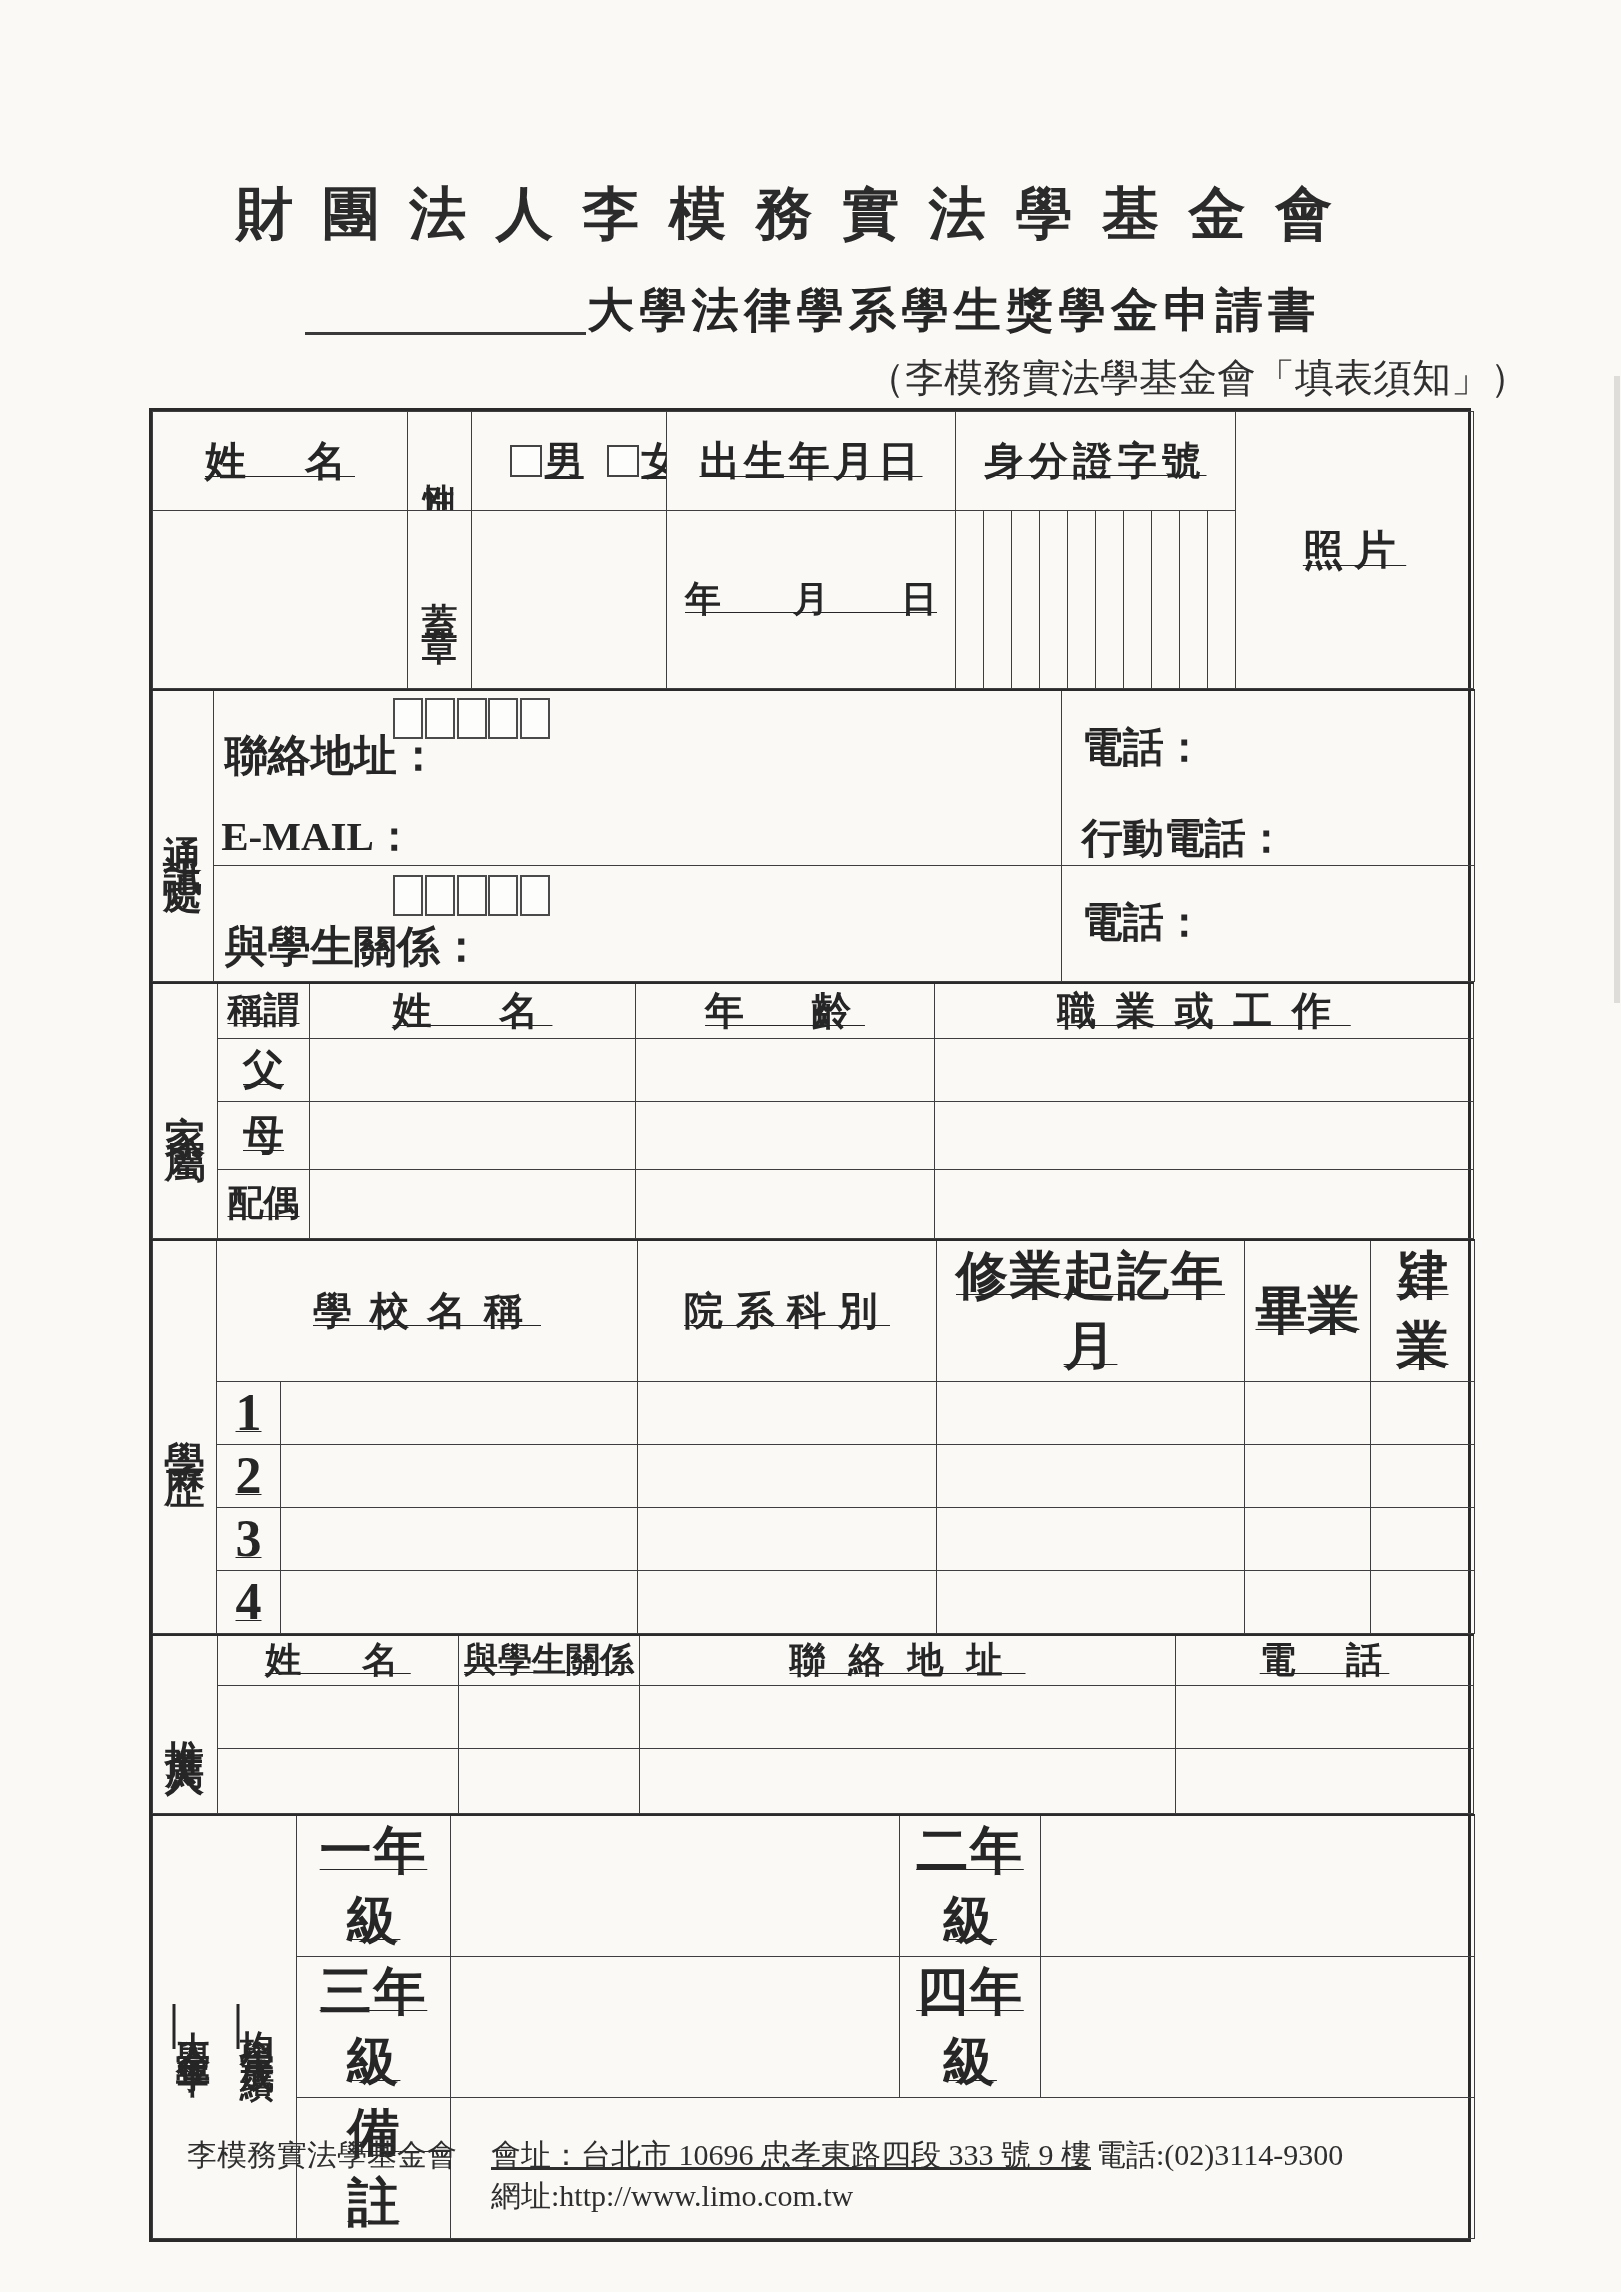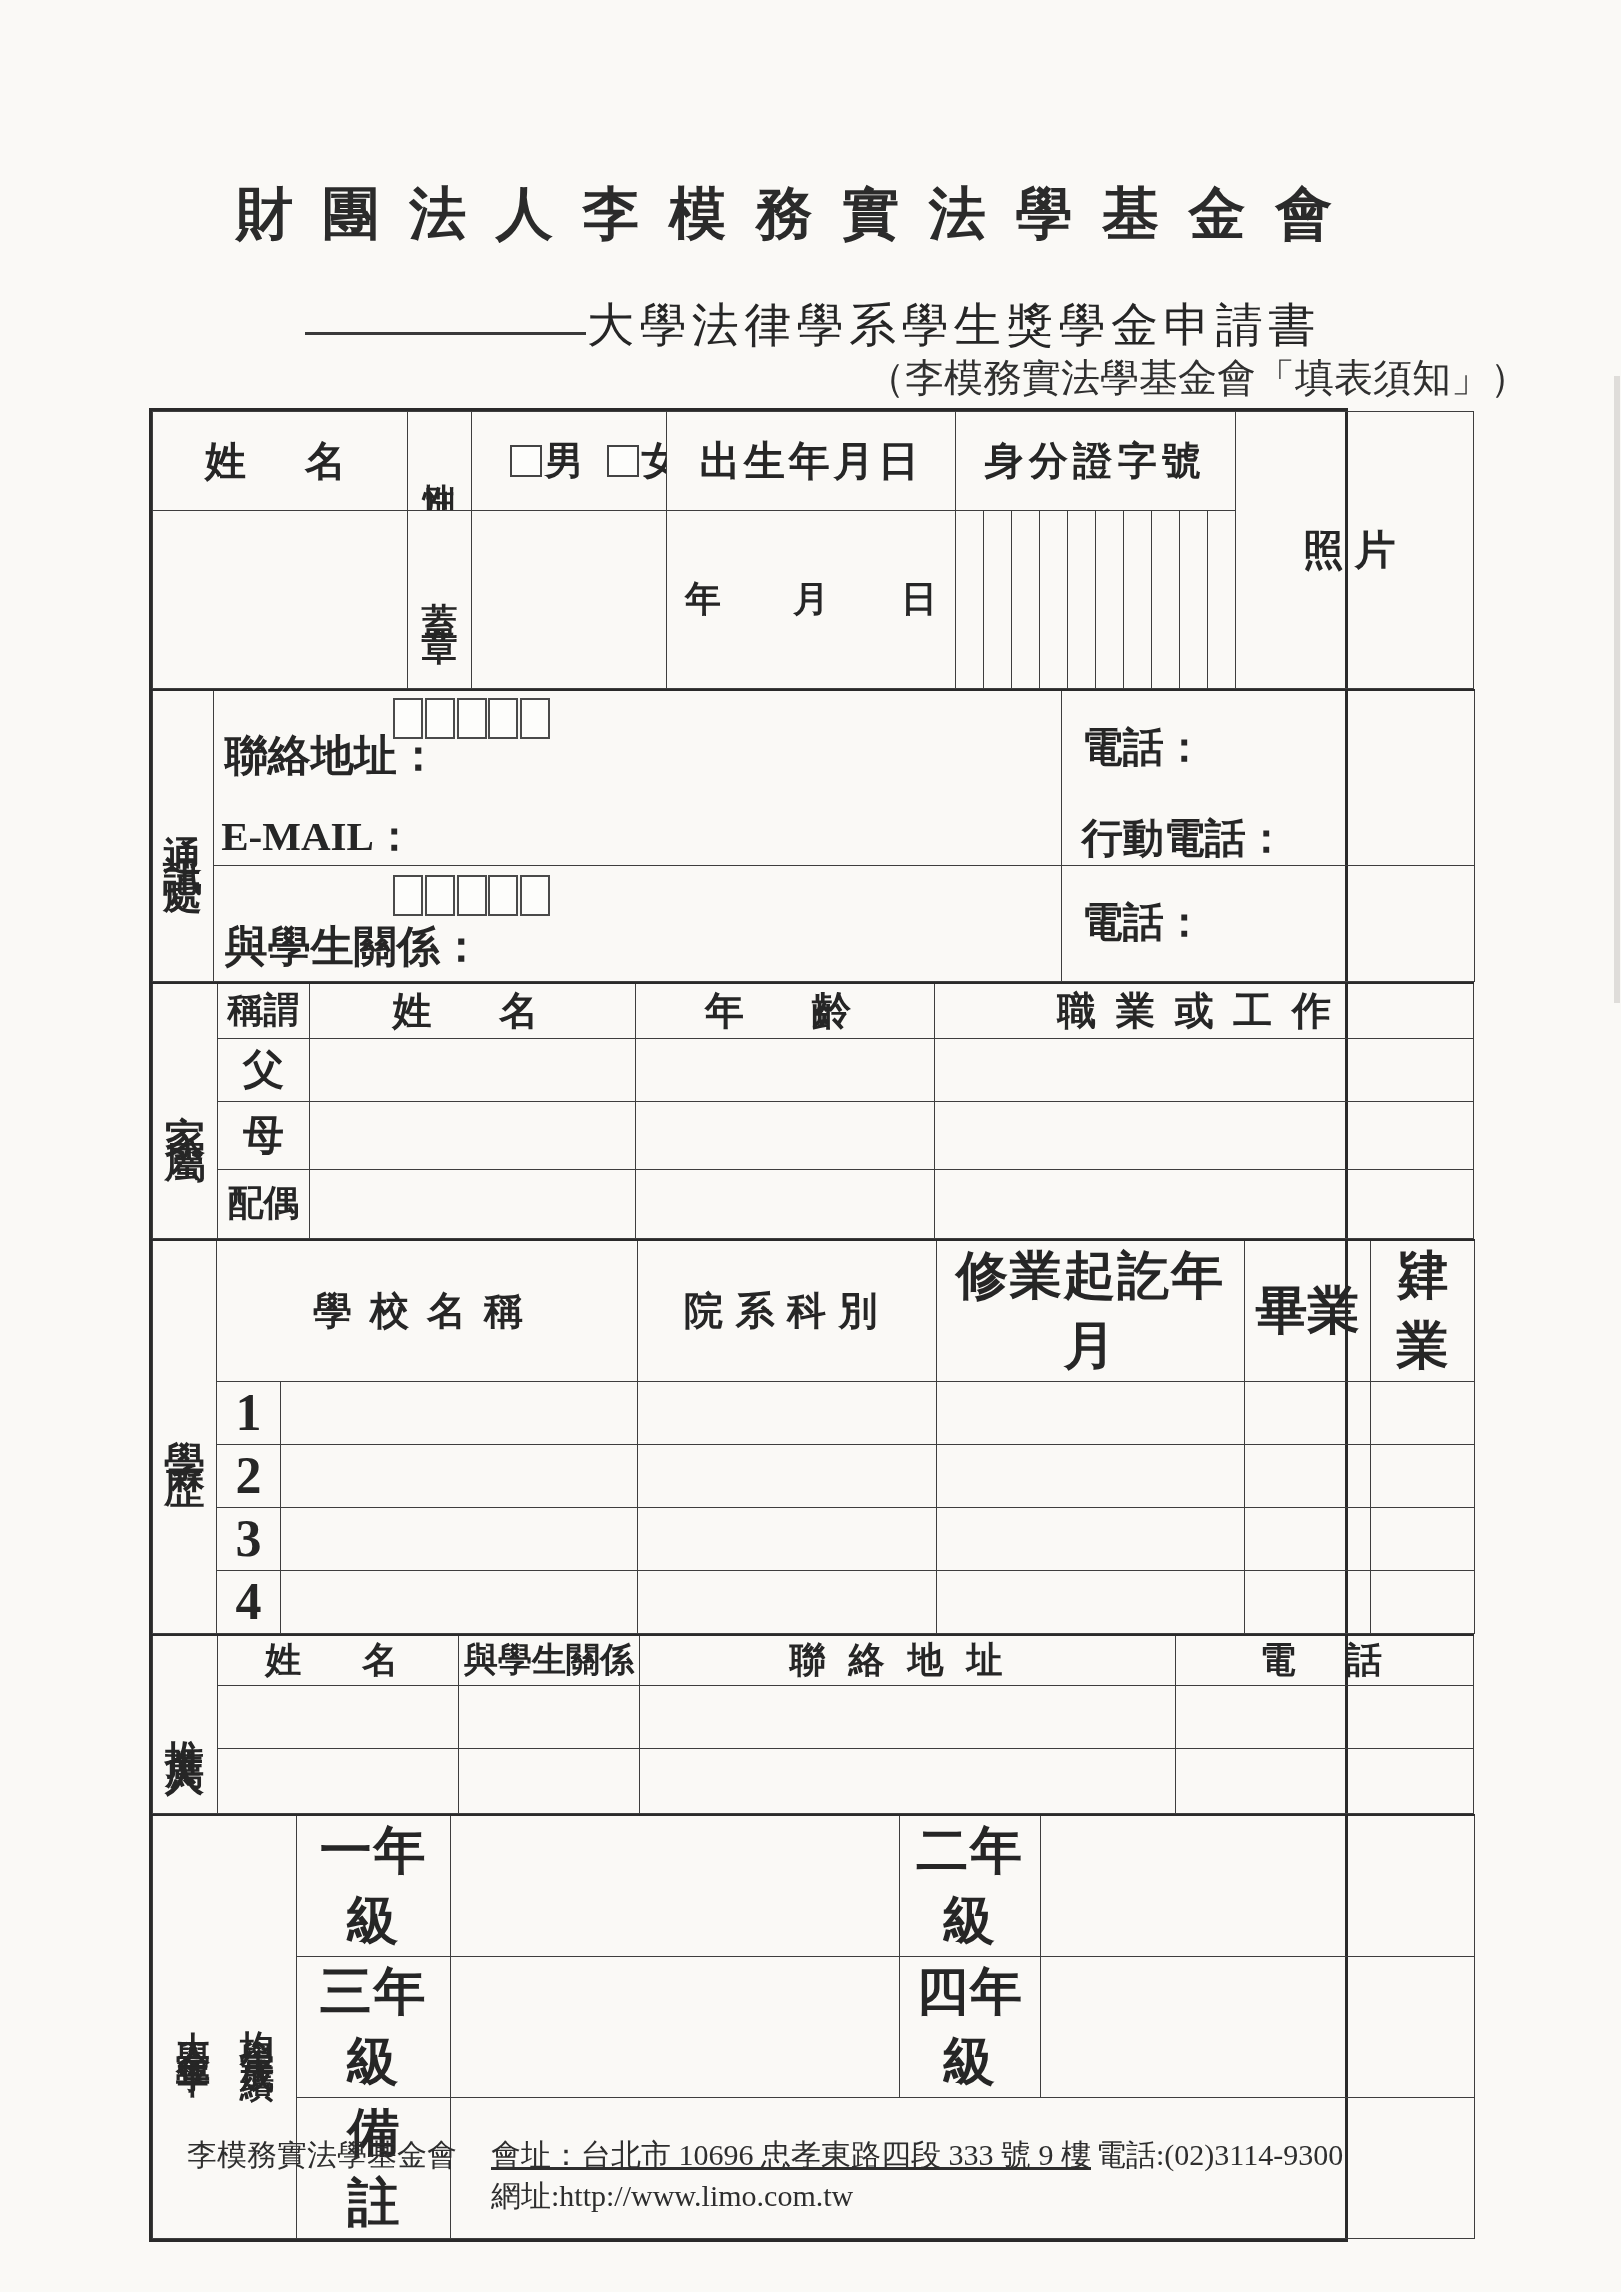--- a/index.html
+++ b/index.html
@@ -22,32 +22,33 @@
     position: absolute; left: 236px; top: 176px;
     font-size: 57px; font-weight: bold; letter-spacing: 29.6px;
     color: #2b2b2b; white-space: nowrap;
   }
   .subtitle-blank {
     position: absolute; left: 305px; top: 303px;
     width: 281px; height: 32px;
     border-bottom: 3.6px solid #3a3a3a;
   }
   .doc-subtitle {
-    position: absolute; left: 587px; top: 294px;
-    font-size: 47px; font-weight: normal; letter-spacing: 5.4px; white-space: nowrap;
+    position: absolute; left: 587px; top: 279px;
+    font-size: 47px; font-weight: bold; letter-spacing: 5.4px; white-space: nowrap;
   }
   .doc-note {
     position: absolute; left: 866px; top: 351px;
     font-size: 39px; letter-spacing: 0; white-space: nowrap; color: #303030;
   }
 
   
   .form {
-    position: absolute; left: 149px; top: 408px; width: 1199px;
+    position: absolute; left: 149px; top: 408px; width: 1322px;
     border: 3.6px solid #2a2a2a;
+    text-decoration: underline;
   }
   table { width: 100%; border-collapse: collapse; table-layout: fixed; }
   table.sec { border-top: 2.7px solid #2a2a2a; }
   table.first { border-top: none; }
   td, th {
     border: 1.8px solid #3e3e3e;
     padding: 0; text-align: center; vertical-align: middle;
     font-weight: bold; overflow: hidden;
   }
   .rel { position: relative; }

